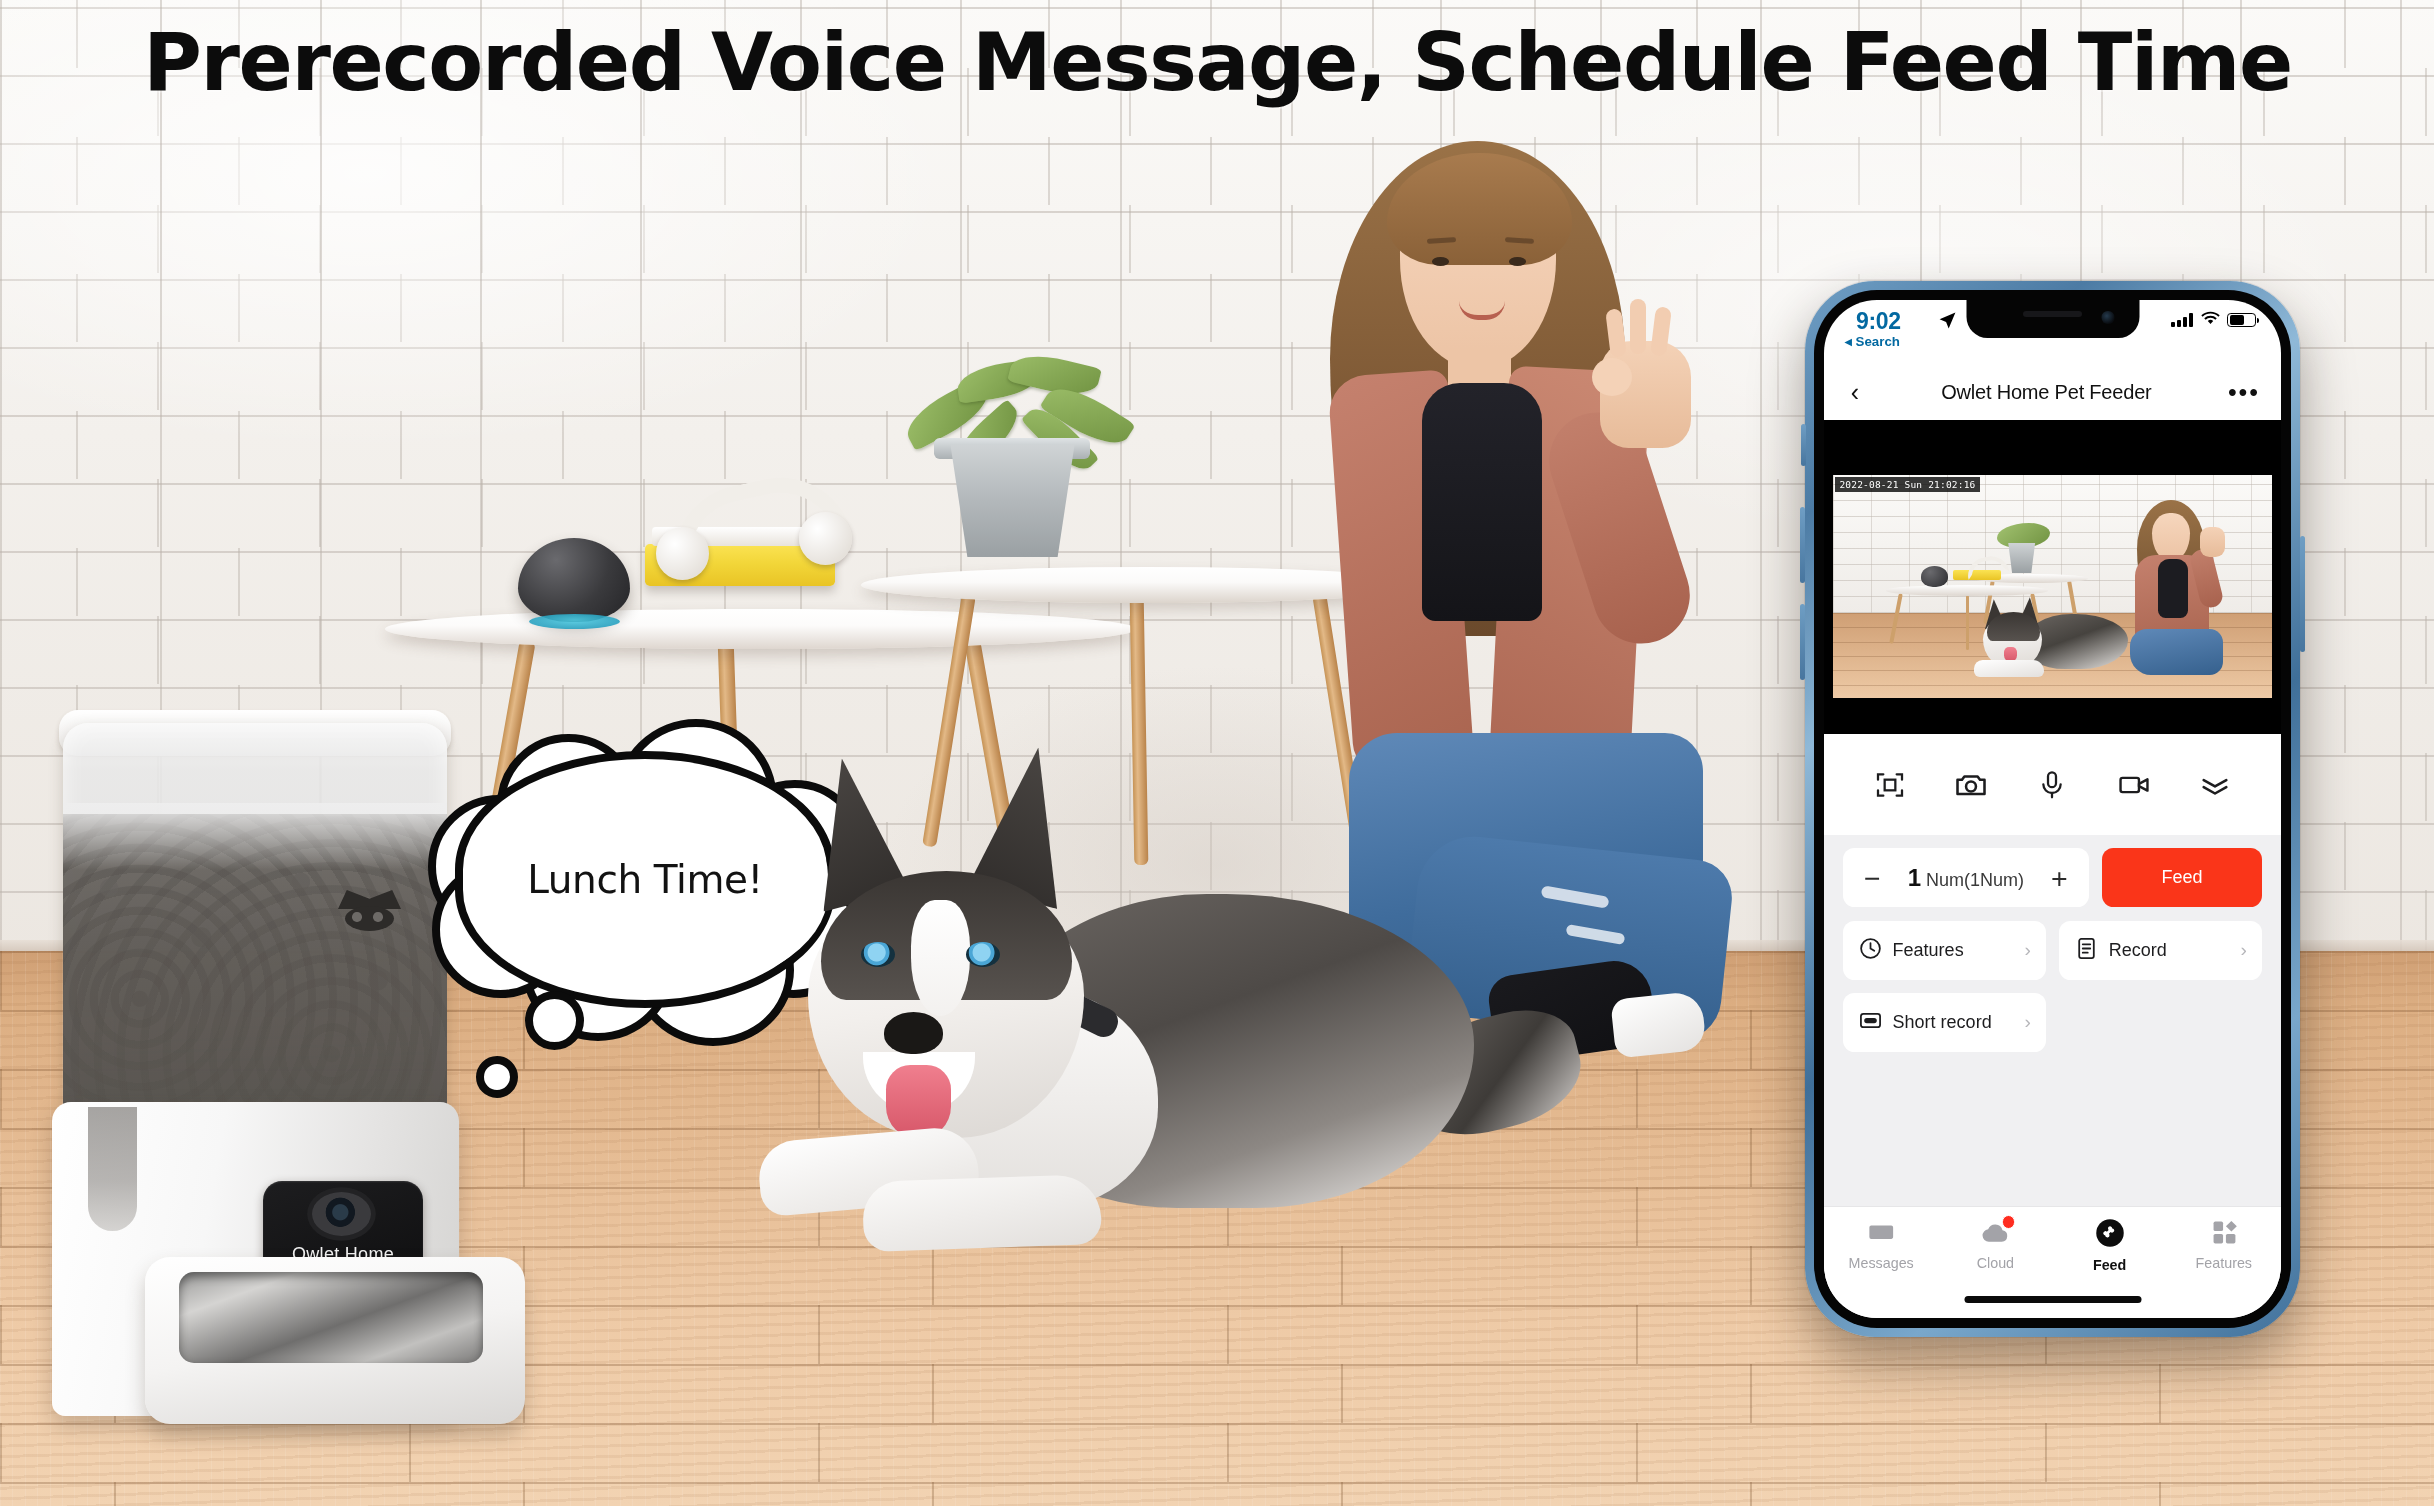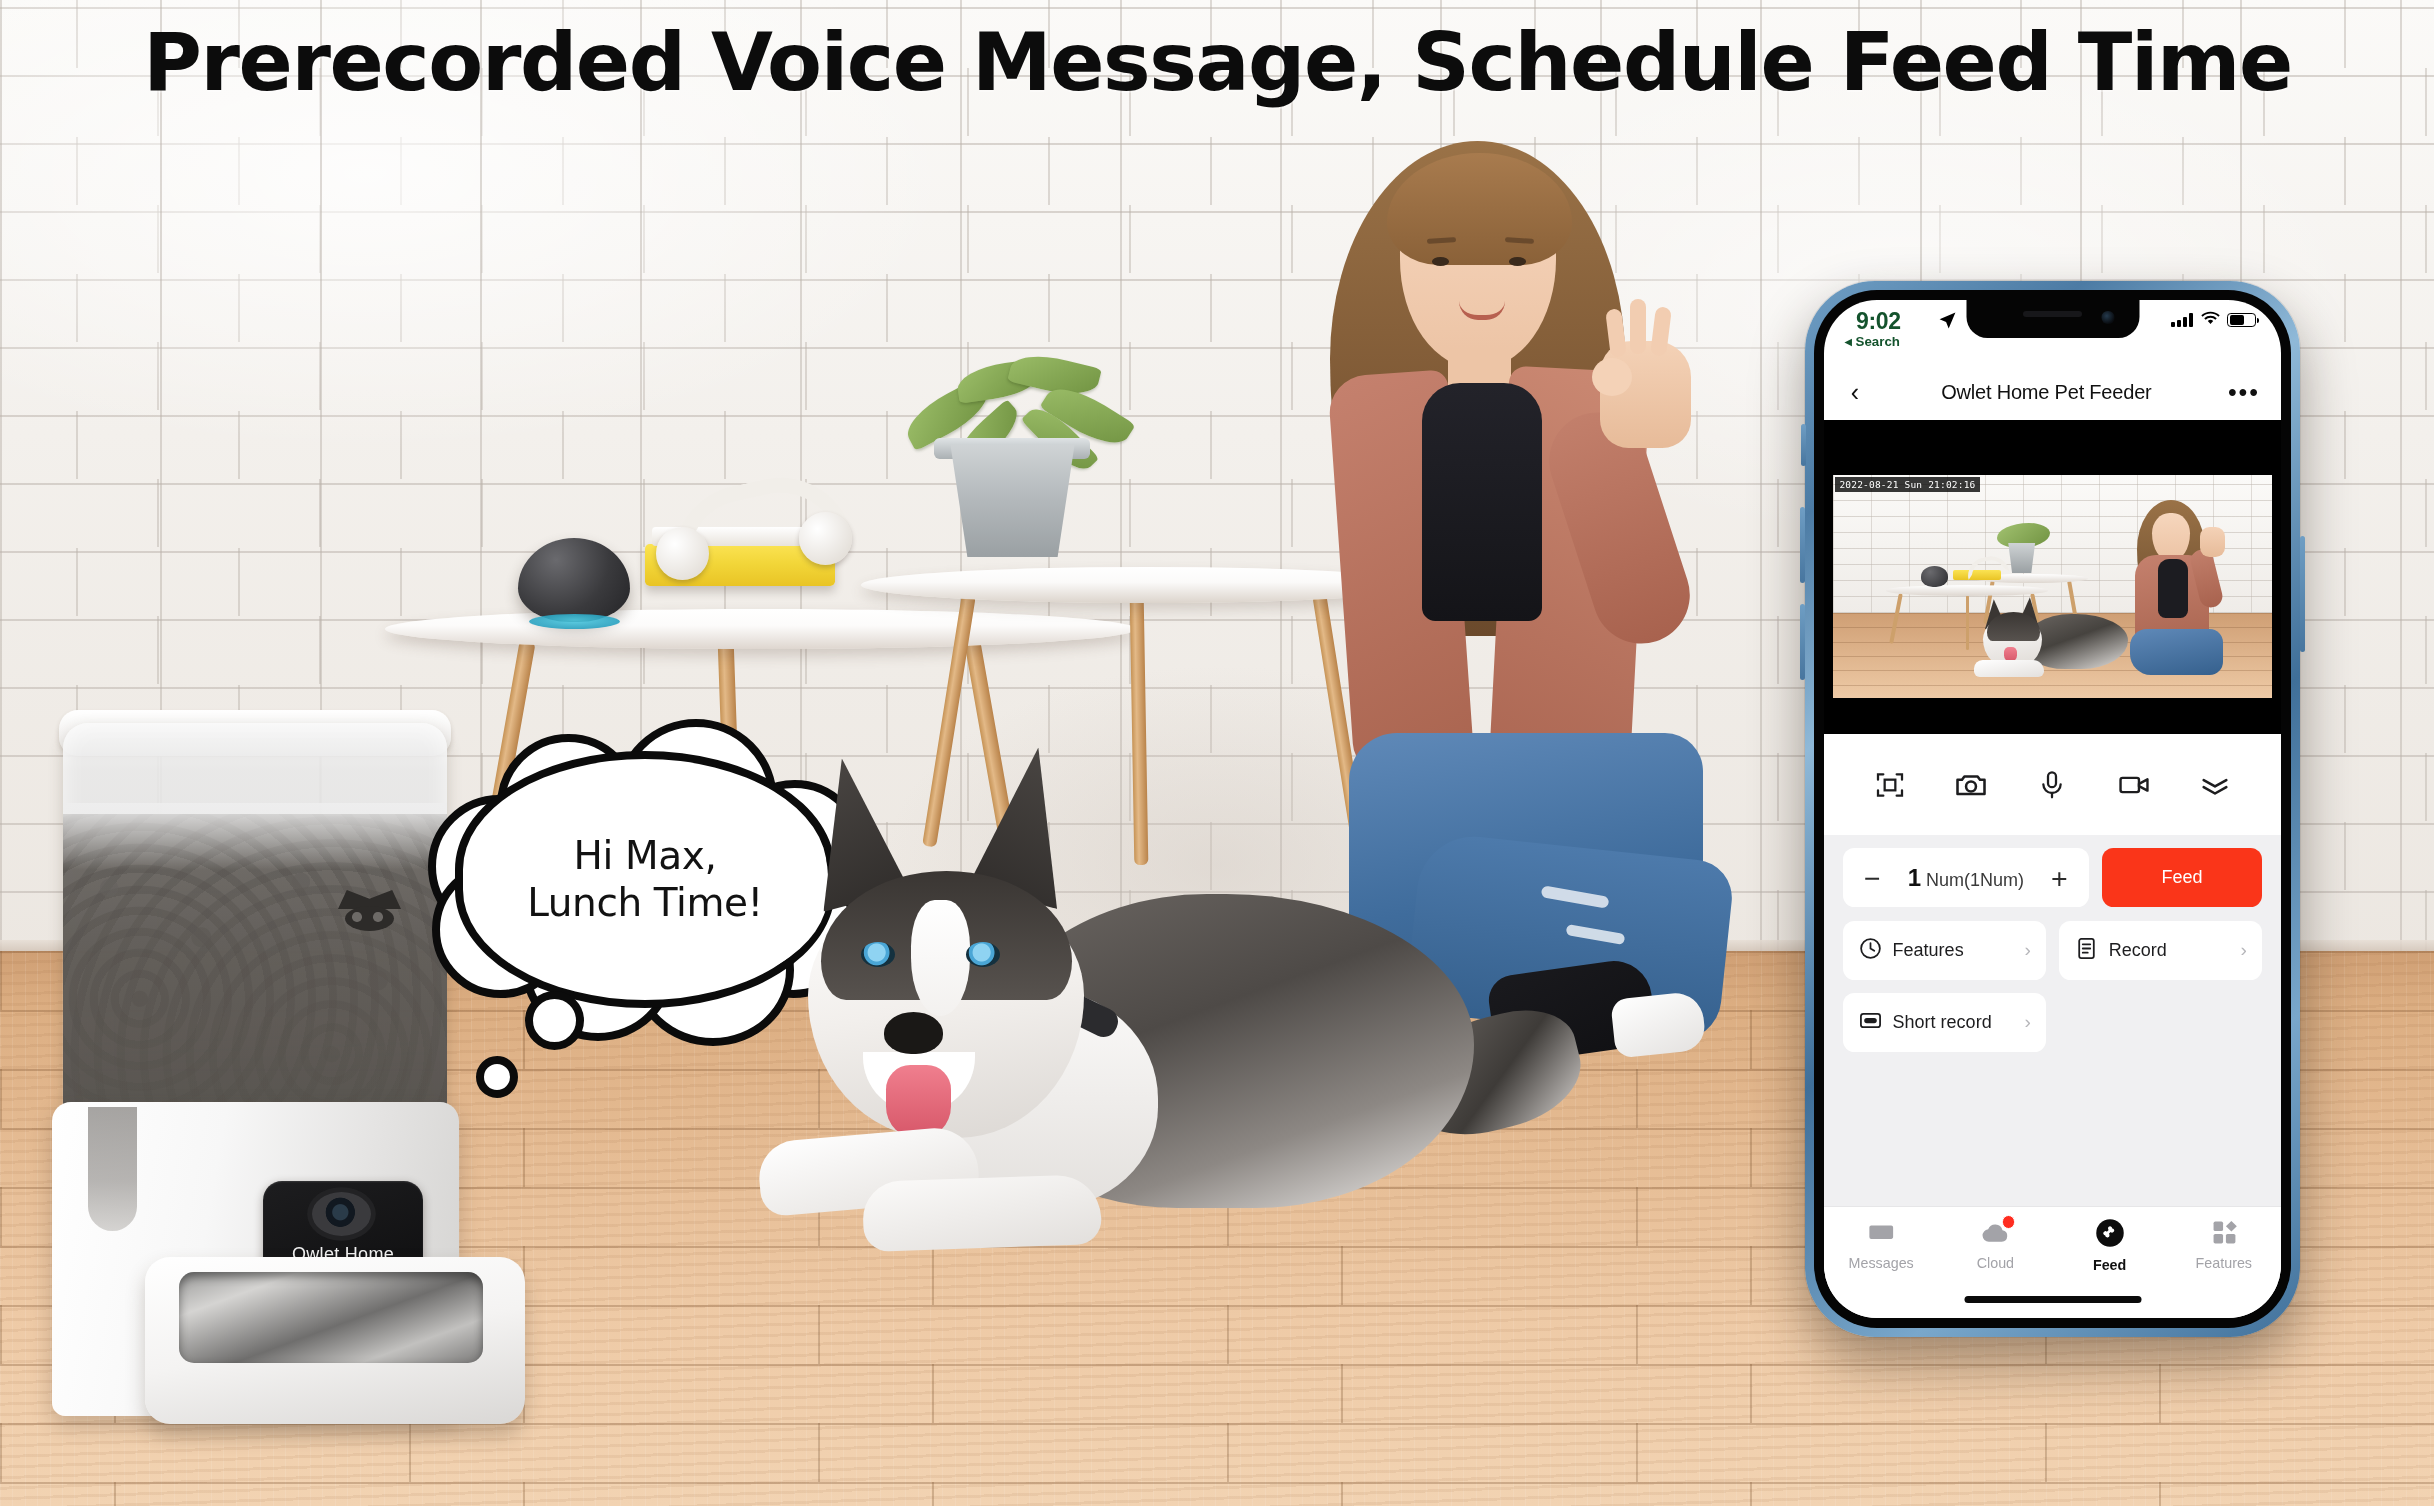--- a/index.html
+++ b/index.html
@@ -409,21 +409,21 @@
     position:absolute; left:50%; transform:translateX(-50%); top:0;
     width:173px; height:38px;
     background:#050505; border-radius:0 0 21px 21px; z-index:30;
   }
   .notch .spk{ position:absolute; left:50%; transform:translateX(-50%); top:11.4px; width:59px;height:5.7px;border-radius:3.8px;background:#17171a; }
   .notch .cam{ position:absolute; right:25px; top:11.4px; width:12.4px;height:12.4px;border-radius:50%;
     background:radial-gradient(circle at 40% 38%, #253a4d, #090c10 70%); }
 
   .statusbar{
     position:absolute; left:0; right:0; top:0; height:65px; background:#fff; z-index:20;
-    color:#14532d;
+    color:#0369a1;
   }
   .sb-time{ position:absolute; left:32px; top:7.6px; font-size:23px; font-weight:700; letter-spacing:-0.4px; font-family:"Liberation Sans",sans-serif;}
   .sb-loc{ position:absolute; left:114px; top:11.4px; }
   .sb-search{ position:absolute; left:21px; top:34px; font-size:13.3px; font-weight:700; display:flex; align-items:center; gap:3.8px;}
   .sb-right{ position:absolute; right:25px; top:11.4px; display:flex; align-items:center; gap:7.6px; }
   .bars{ display:flex; align-items:flex-end; gap:2.4px; height:14.3px;}
   .bars i{ width:3.8px; background:#000; border-radius:1px;}
   .bars i:nth-child(1){height:4.8px;background:#000;}
   .bars i:nth-child(2){height:7.6px;}
   .bars i:nth-child(3){height:10.5px;}
@@ -735,21 +735,20 @@
     <div class="lobe" style="left:42px;top:-17px;width:143px;height:143px;"></div>
     <div class="lobe" style="left:160px;top:-32px;width:162px;height:162px;"></div>
     <div class="lobe" style="left:268px;top:28.5px;width:143px;height:143px;"></div>
     <div class="lobe" style="left:272px;top:114px;width:133px;height:133px;"></div>
     <div class="lobe" style="left:177px;top:143px;width:162px;height:152px;"></div>
     <div class="lobe" style="left:67px;top:143px;width:152px;height:147px;"></div>
     <div class="lobe" style="left:-23px;top:110px;width:137px;height:137px;"></div>
     <div class="cloud"></div>
     <div class="mask" style="left:9.5px;top:25px;width:363px;height:217px;border-radius:46%;"></div>
     <div class="txt">
-      <div>Hi Max,</div>
       <div>Lunch Time!</div>
     </div>
   </div>
   <div class="bub-dot" style="left:525px;top:991px;width:59px;height:59px;"></div>
   <div class="bub-dot" style="left:476px;top:1056px;width:42px;height:42px;"></div>
 
   <div class="woman">
     <div class="w-hair-back"></div>
     <div class="w-face"></div>
     <div class="w-hair-front"></div>

